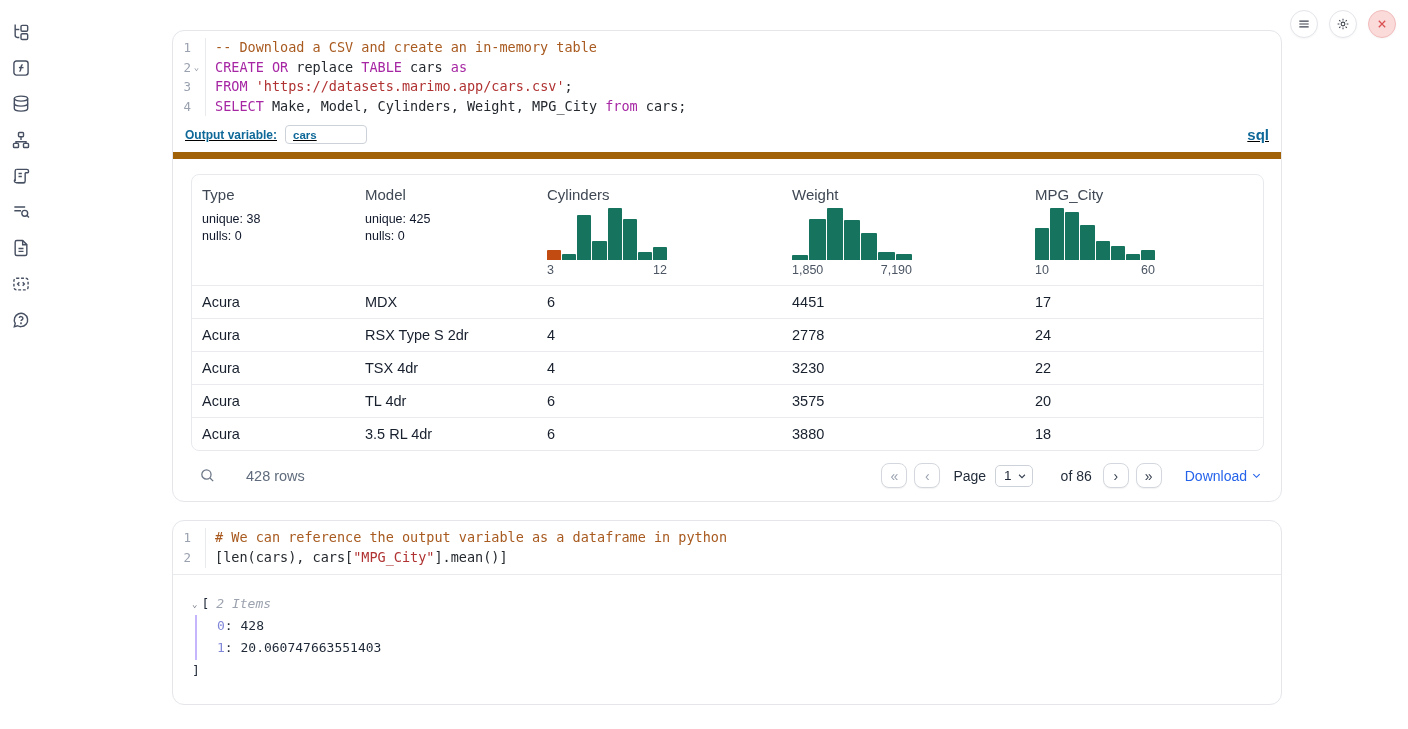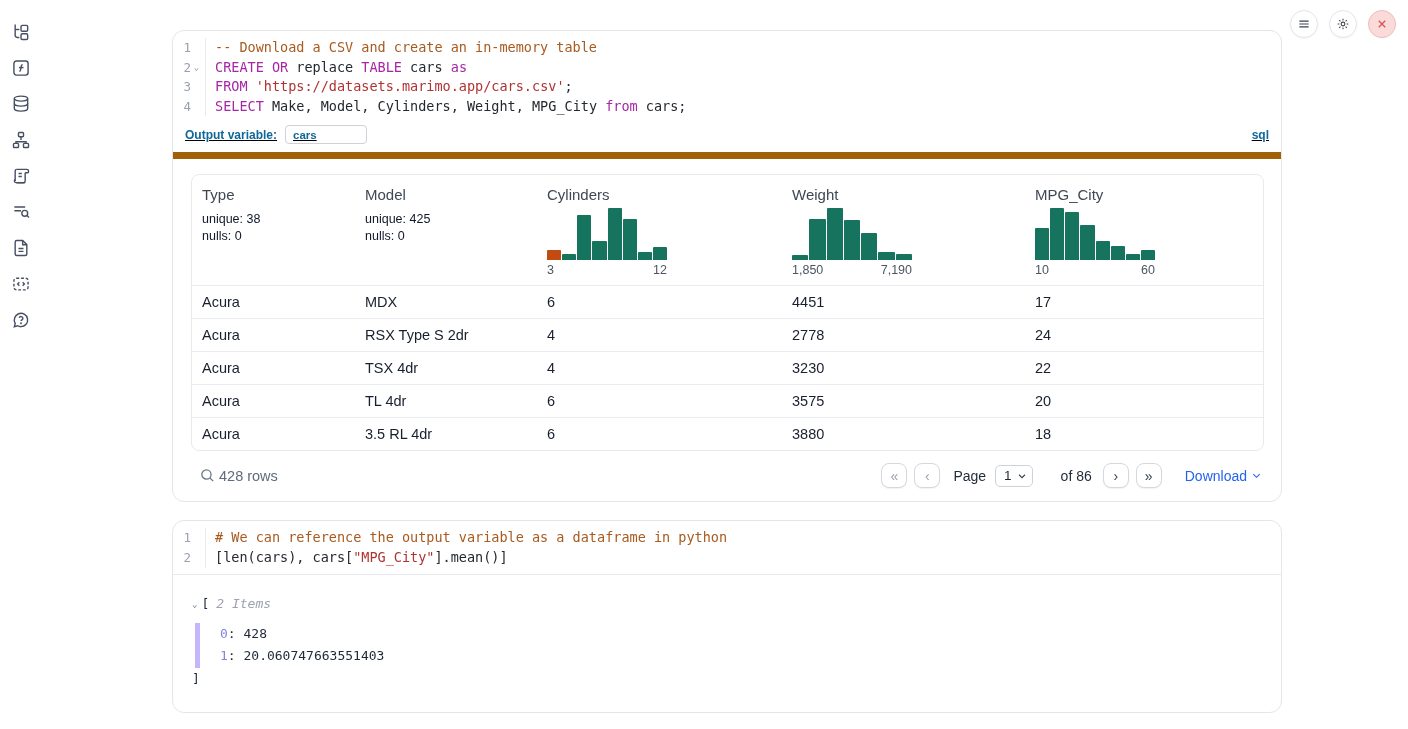--- a/index.html
+++ b/index.html
@@ -38,40 +38,40 @@
   .tok-str { color:#b03232; }
   .tok-cm { color:#a85a1f; }
   .tok-pl { color:#24292f; }
 
   .outvar-row { display:flex; align-items:center; padding:3px 12px 8px 12px;
     border-bottom:7px solid #a16207;text-decoration:underline; }
   .outvar-label { font-size:12px; font-weight:bold; color:#0e6898; }
   .outvar-input { margin-left:8px; width:82px; height:19px; border:1px solid #cdd2d9; border-radius:4px;
     font-size:11.5px; font-weight:bold; color:#0e6898; padding:0 7px;
     font-family:"Liberation Sans",sans-serif; outline:none; }
-  .lang-badge { margin-left:auto; font-size:12px; font-weight:bold; color:#0e6898; cursor:pointer; }
+  .lang-badge { margin-left:auto; font-size:15px; font-weight:bold; color:#0e6898; cursor:pointer; }
 
   
   .cell-output { padding:15px 17px 11px 18px; }
   .data-table { border:1px solid #e7e9ed; border-radius:8px; overflow:hidden; }
   .thead { display:grid; grid-template-columns:163px 182px 245px 243px 1fr; }
   .th { padding:11px 0 8px 10px; }
   .th-name { font-size:15px; color:#3f4854; }
   .th-stats { margin-top:8px; font-size:12.5px; line-height:16.5px; color:#0f172a; }
   .hist { margin-top:5px; width:120px; }
   .hist-bars { display:flex; align-items:flex-end; gap:1px; height:52px; }
   .hist-bar { flex:1 1 0; border-radius:1px 1px 0 0; }
   .hist-axis { display:flex; justify-content:space-between; margin-top:3px;
     font-size:12.5px; color:#4b5563; }
   .tr { display:grid; grid-template-columns:163px 182px 245px 243px 1fr;
     border-top:1px solid #e9ebee; height:33px; align-items:center; }
   .td { padding-left:10px; font-size:14.5px; color:#18202e; }
 
   .table-footer { display:flex; align-items:center; margin-top:10px; padding:2px 2px 2px 8px; }
-  .rowcount-wrap { display:flex; align-items:center; gap:3px; color:#5f6b7c;justify-content:flex-end; }
+  .rowcount-wrap { display:flex; align-items:center; gap:30px; color:#5f6b7c;justify-content:flex-end; }
   .rowcount-wrap svg { width:17px; height:17px; color:#6b7687; cursor:pointer; }
   .rowcount { font-size:14.5px; }
   .pager { margin-left:auto; display:flex; align-items:center; gap:7px; }
   .pg-btn { width:26px; height:25px; border:1px solid #d4d8de; border-radius:8px; background:#fff;
     box-shadow:0 1px 1px rgba(0,0,0,.05); display:flex; align-items:center; justify-content:center;
     font-size:14px; cursor:pointer; color:#374151; }
   .pg-btn.disabled { color:#9aa2af; }
   .pg-label { font-size:14px; color:#1f2937; margin:0 2px 0 6px; }
   .pg-select { display:flex; align-items:center; gap:5px; border:1px solid #cdd2d9; border-radius:5px;
     height:22px; padding:0 5px 0 8px; font-size:13.5px; color:#1f2937; cursor:pointer; background:#fff; }
@@ -82,21 +82,21 @@
   .download svg { width:11px; height:11px; }
 
   
   .py .code-area { border-bottom:1px solid #e8eaee; }
   .tree-output { padding:20px 18px 24px 19px;
     font-family:"DejaVu Sans Mono","Liberation Mono",monospace; font-size:13px; color:#1f2937; }
   .tree-head { display:flex; align-items:center; line-height:18px; }
   .tree-caret { font-size:9px; color:#6b7280; margin-right:4px; cursor:pointer; }
   .tree-bracket { color:#1f2937; }
   .tree-items-label { font-style:italic; color:#9ca3af; margin-left:7px; }
-  .tree-entries { margin-left:3px; border-left:5px solid #c4b5fd; padding-left:20px; margin-top:10px; }
+  .tree-entries { margin-left:3px; border-left:2px solid #c4b5fd; padding-left:20px; margin-top:2px; }
   .tree-entry { line-height:22.5px; }
   .tree-key { color:#8187d8; }
   .tree-val { color:#1f2937; }
   .tree-close { line-height:19px; margin-top:1px; }
 </style>
 </head>
 <body>
 
 <div class="sidebar">
   <div class="side-icon">

